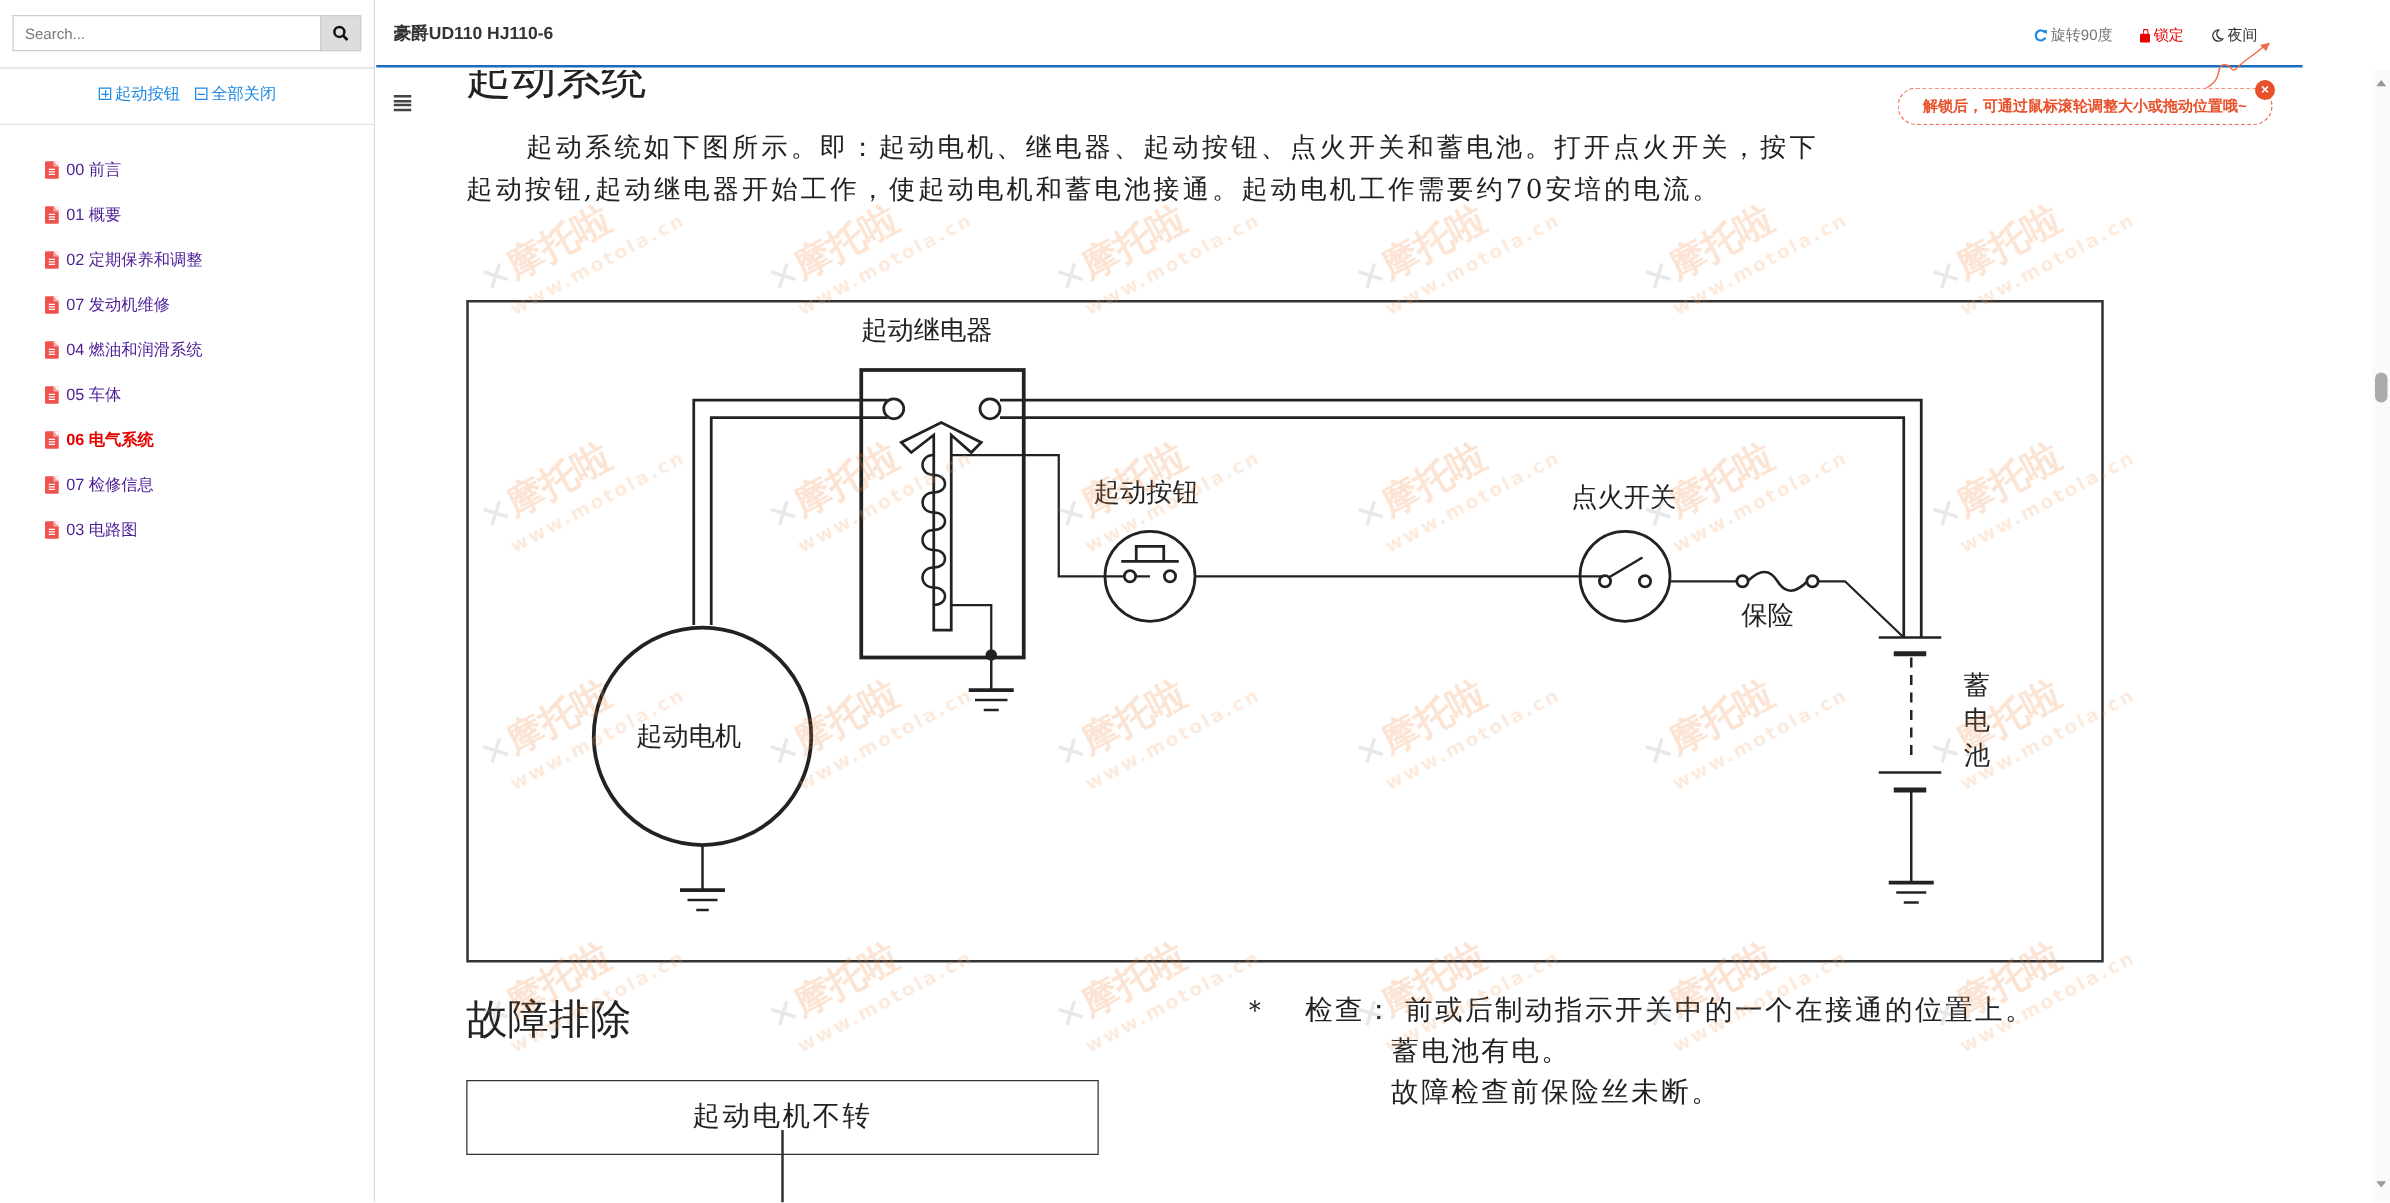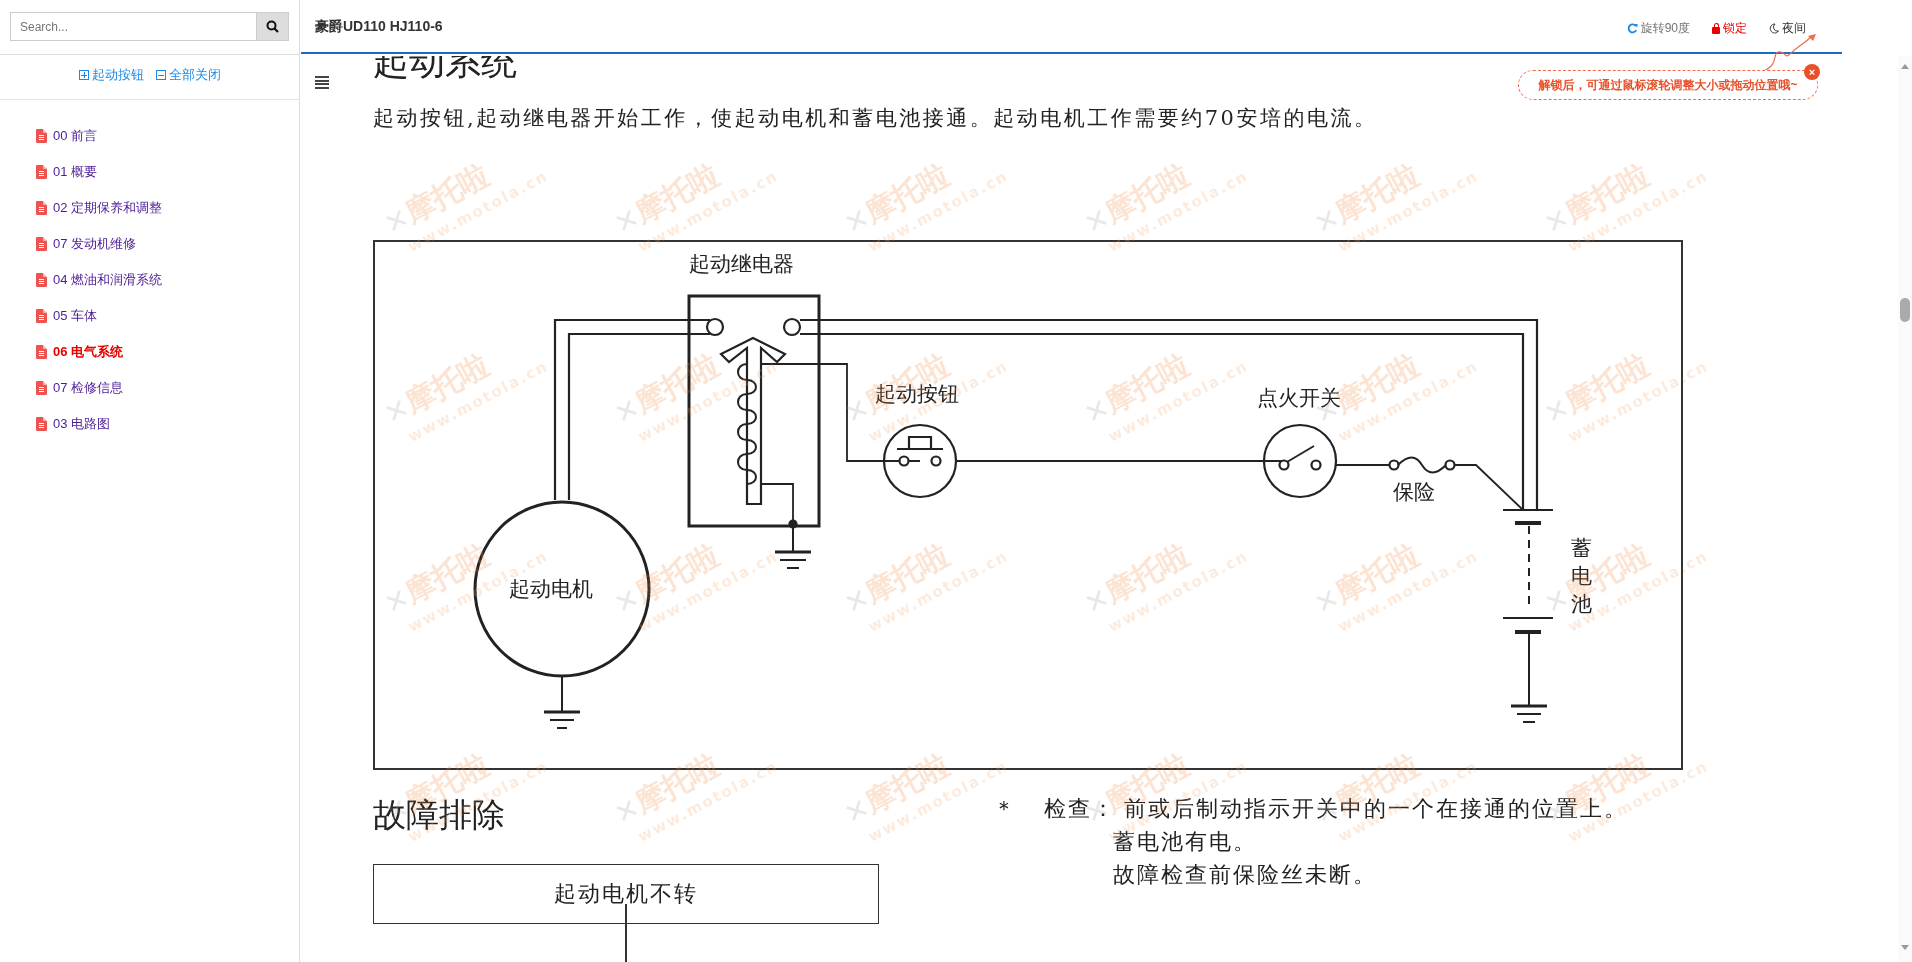--- a/index.html
+++ b/index.html
@@ -169,20 +169,21 @@
     <div class="menu-toggle">
         <span></span>
         <span></span>
         <span></span>
         <span></span>
       </div>
 
     <div class="page">
       <div class="h-title">起动系统</div>
       <div class="para">
+        <div><span class="indent"></span><span>起动系统如下图所示。即：起动电机、继电器、起动按钮、点火开关和蓄电池。打开点火开关，按下</span></div>
         <div>起动按钮,起动继电器开始工作，使起动电机和蓄电池接通。起动电机工作需要约70安培的电流。</div>
       </div>
 
       <div class="diagram">
         <svg width="1306" height="526" viewBox="0 0 1306 526">
           <g stroke="#222" fill="none" stroke-width="2.2">
 
             <path d="M180 258 V78 H335"></path>
             <path d="M194 258 V92 H335"></path>
 

